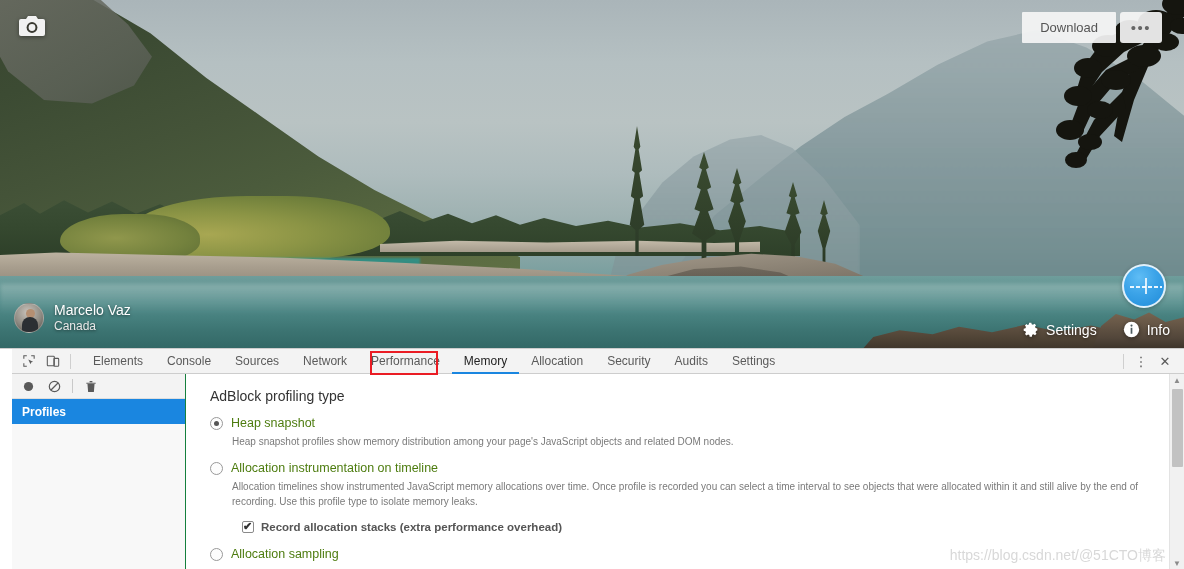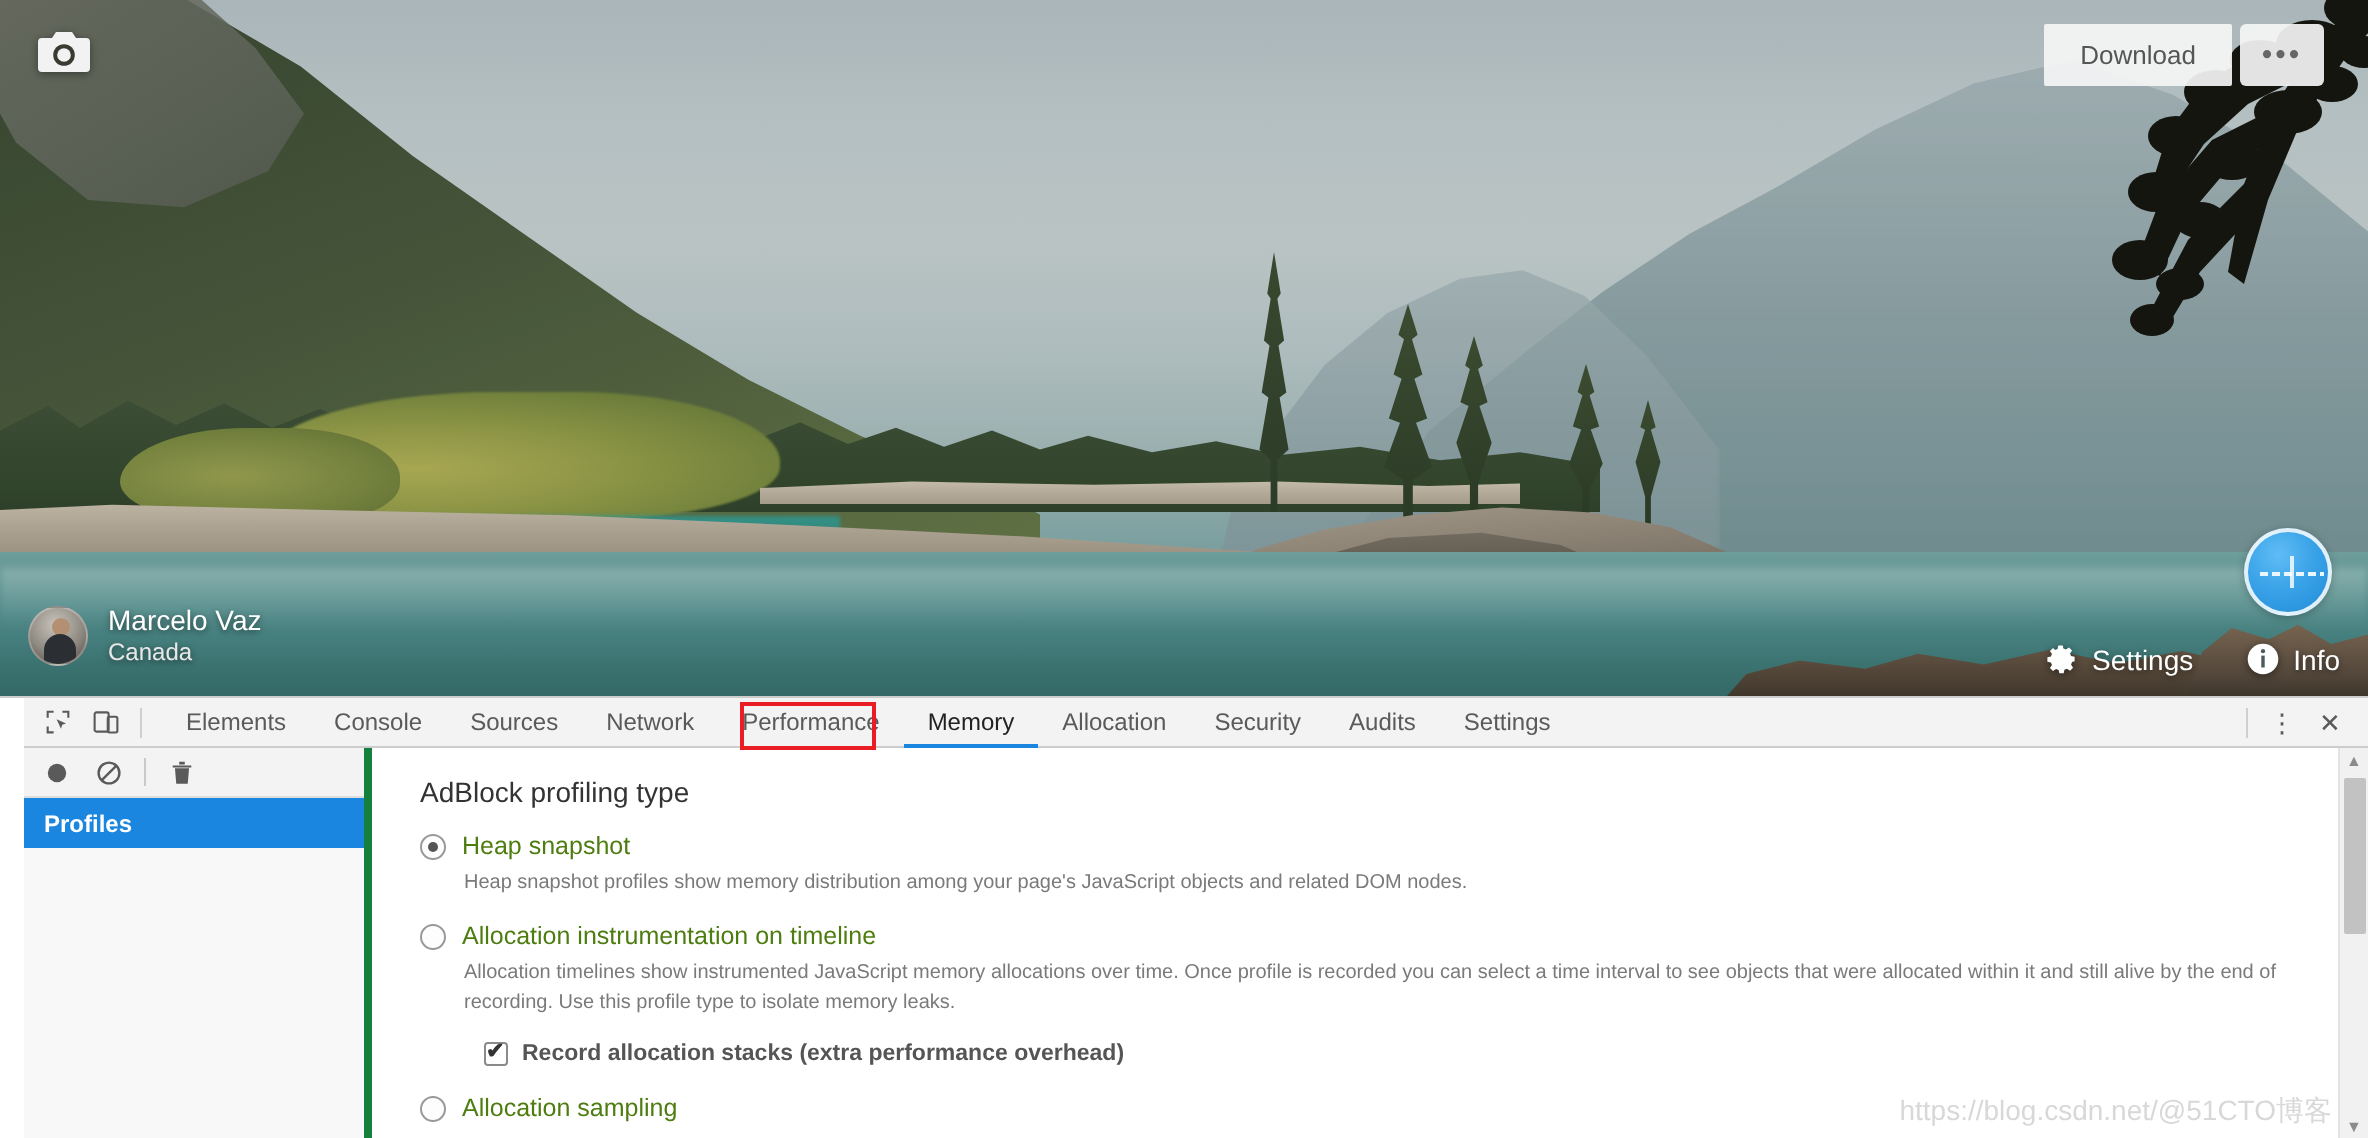--- a/index.html
+++ b/index.html
@@ -324,21 +324,21 @@
   .dt-right-icons .ti {
     width: 22px; height: 22px;
     display: flex; align-items: center; justify-content: center;
     color: #5a5a5a; cursor: pointer; font-size: 13px;
   }
 
   .dt-body { display: flex; height: 196px; }
 
   .dt-sidebar {
     width: 174px;
-    border-right: 4px solid #15803d;
+    border-right: 1px solid #15803d;
     background: #f8f8f8;
     display: flex; flex-direction: column;
   }
   .dt-sb-toolbar {
     display: flex; align-items: center;
     height: 25px;
     padding-left: 8px;
     gap: 10px;
     border-bottom: 1px solid #dedede;
     background: #f3f3f3;

